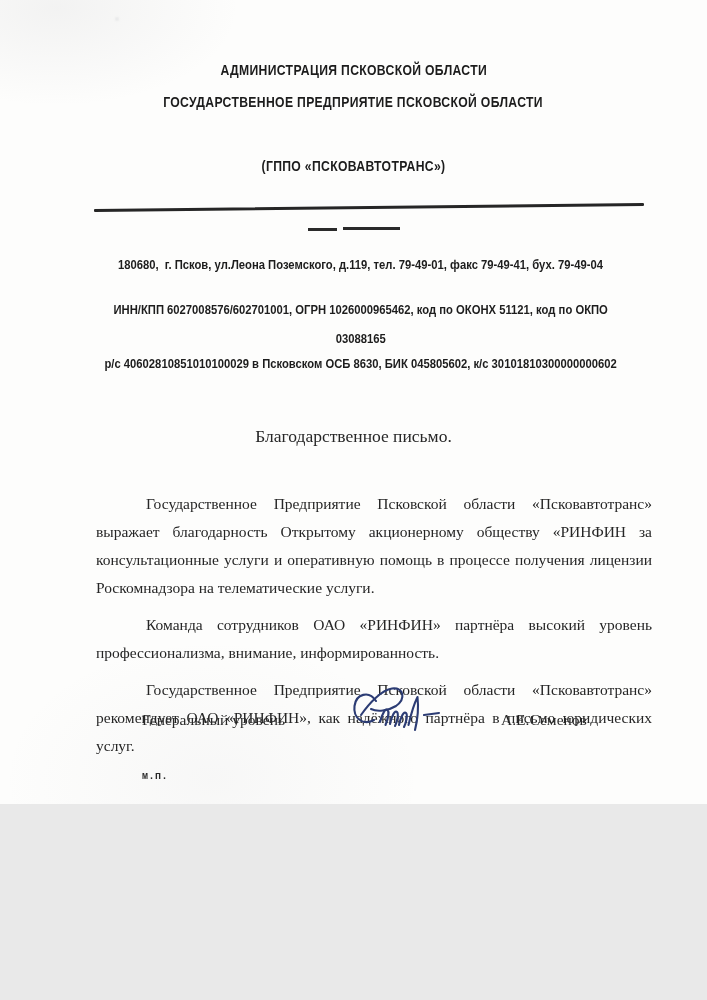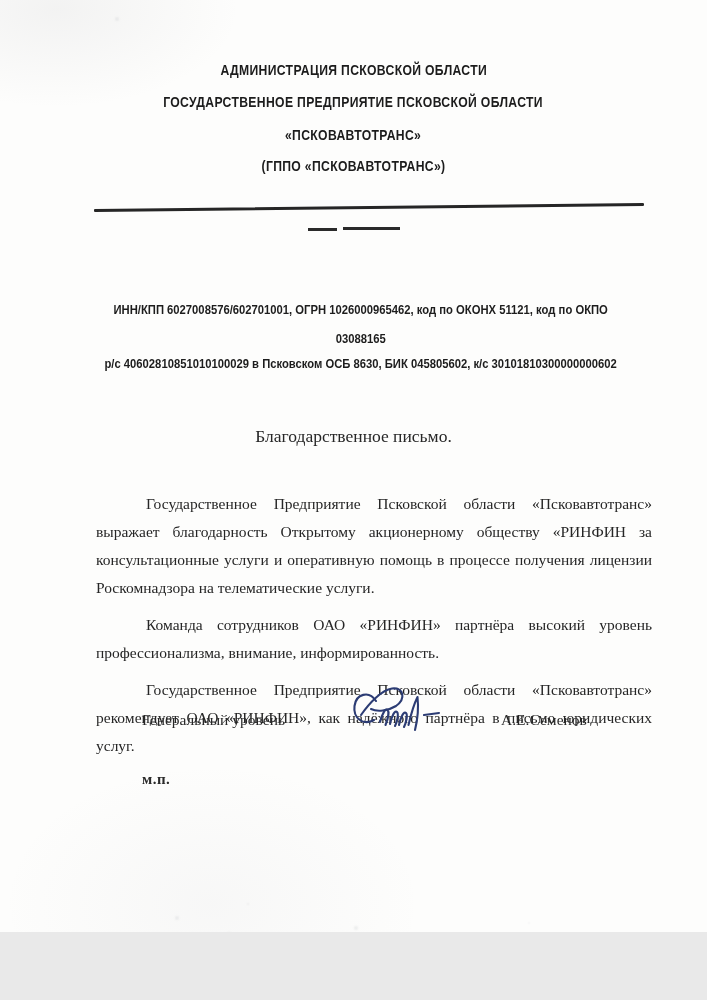--- a/index.html
+++ b/index.html
@@ -1,18 +1,18 @@
 <!DOCTYPE html>
 <html><head>
 <meta charset="utf-8">
 <style>
   html,body{margin:0;padding:0;background:#e9e9e9;}
   .page{
     position:relative;
-    width:707px;height:932px;
+    width:707px;height:804px;
     margin:0 auto;
     background:
       radial-gradient(ellipse 260px 140px at 8% 1%, rgba(150,150,155,0.10), rgba(0,0,0,0) 70%),
       radial-gradient(ellipse 300px 200px at 30% 97%, rgba(140,140,150,0.05), rgba(0,0,0,0) 70%),
       #fdfdfc;
     overflow:hidden;
     font-family:"Liberation Sans", sans-serif;
     color:#1f1f1f;
   }
   
@@ -56,22 +56,22 @@
     position:absolute;left:142px;top:711px;
     font-family:"Liberation Serif", serif;font-size:15.5px;color:#272727;
   }
   .sig-name{
     position:absolute;left:480px;top:711px;
     font-family:"Liberation Serif", serif;font-size:15.5px;color:#272727;margin-left:21px;
   }
   .sig-autograph{position:absolute;left:347px;top:680px;width:114px;height:64px;}
   .seal-mark{
     position:absolute;left:142px;top:771px;
-    font-family:Liberation Serif, serif;font-weight:bold;
-    font-size:15px;letter-spacing:0.5px;color:#2a2a2a;
+    font-family:Liberation Mono, monospace;font-weight:bold;
+    font-size:10px;letter-spacing:0.5px;color:#2a2a2a;
   }
   
   .specks{
     position:absolute;left:0;top:0;width:2px;height:2px;border-radius:50%;
     box-shadow:
       176px 917px 2px 1px rgba(110,115,125,0.10),
       228px 933px 2px 1px rgba(110,115,125,0.12),
       240px 991px 2px 1px rgba(110,115,125,0.10),
       247px 903px 2px 0  rgba(110,115,125,0.09),
       355px 927px 2px 1px rgba(110,115,125,0.11),
@@ -81,27 +81,29 @@
       116px 18px  2px 1px rgba(110,115,125,0.10);
   }
 </style>
 </head>
 <body>
 
 <div class="page">
 
   <div class="org-line" style="top:62px"><span>АДМИНИСТРАЦИЯ ПСКОВСКОЙ ОБЛАСТИ</span></div>
   <div class="org-line" style="top:94px"><span>ГОСУДАРСТВЕННОЕ ПРЕДПРИЯТИЕ ПСКОВСКОЙ ОБЛАСТИ</span></div>
-  <div class="org-line" style="top:127px"><span>«ПСКОВАВТОТРАНС»</span></div>
   <div class="org-line" style="top:158px"><span>(ГППО «ПСКОВАВТОТРАНС»)</span></div>
 
   <div class="rule"></div>
   <div class="dash dash-1"></div>
   <div class="dash dash-2"></div>
 
+  <div class="contact-line" style="top:243px">
+    <span>180680,  г. Псков, ул.Леона Поземского, д.119, тел. 79-49-01, факс 79-49-41, бух. 79-49-04</span>
+  </div>
   <div class="contact-line" style="top:288px">
     <span>ИНН/КПП 6027008576/602701001, ОГРН 1026000965462, код по ОКОНХ 51121, код по ОКПО</span>
   </div>
   <div class="contact-line" style="top:317px">
     <span>03088165</span>
   </div>
   <div class="contact-line" style="top:342px">
     <span>р/с 40602810851010100029 в Псковском ОСБ 8630, БИК 045805602, к/с 30101810300000000602</span>
   </div>
 

